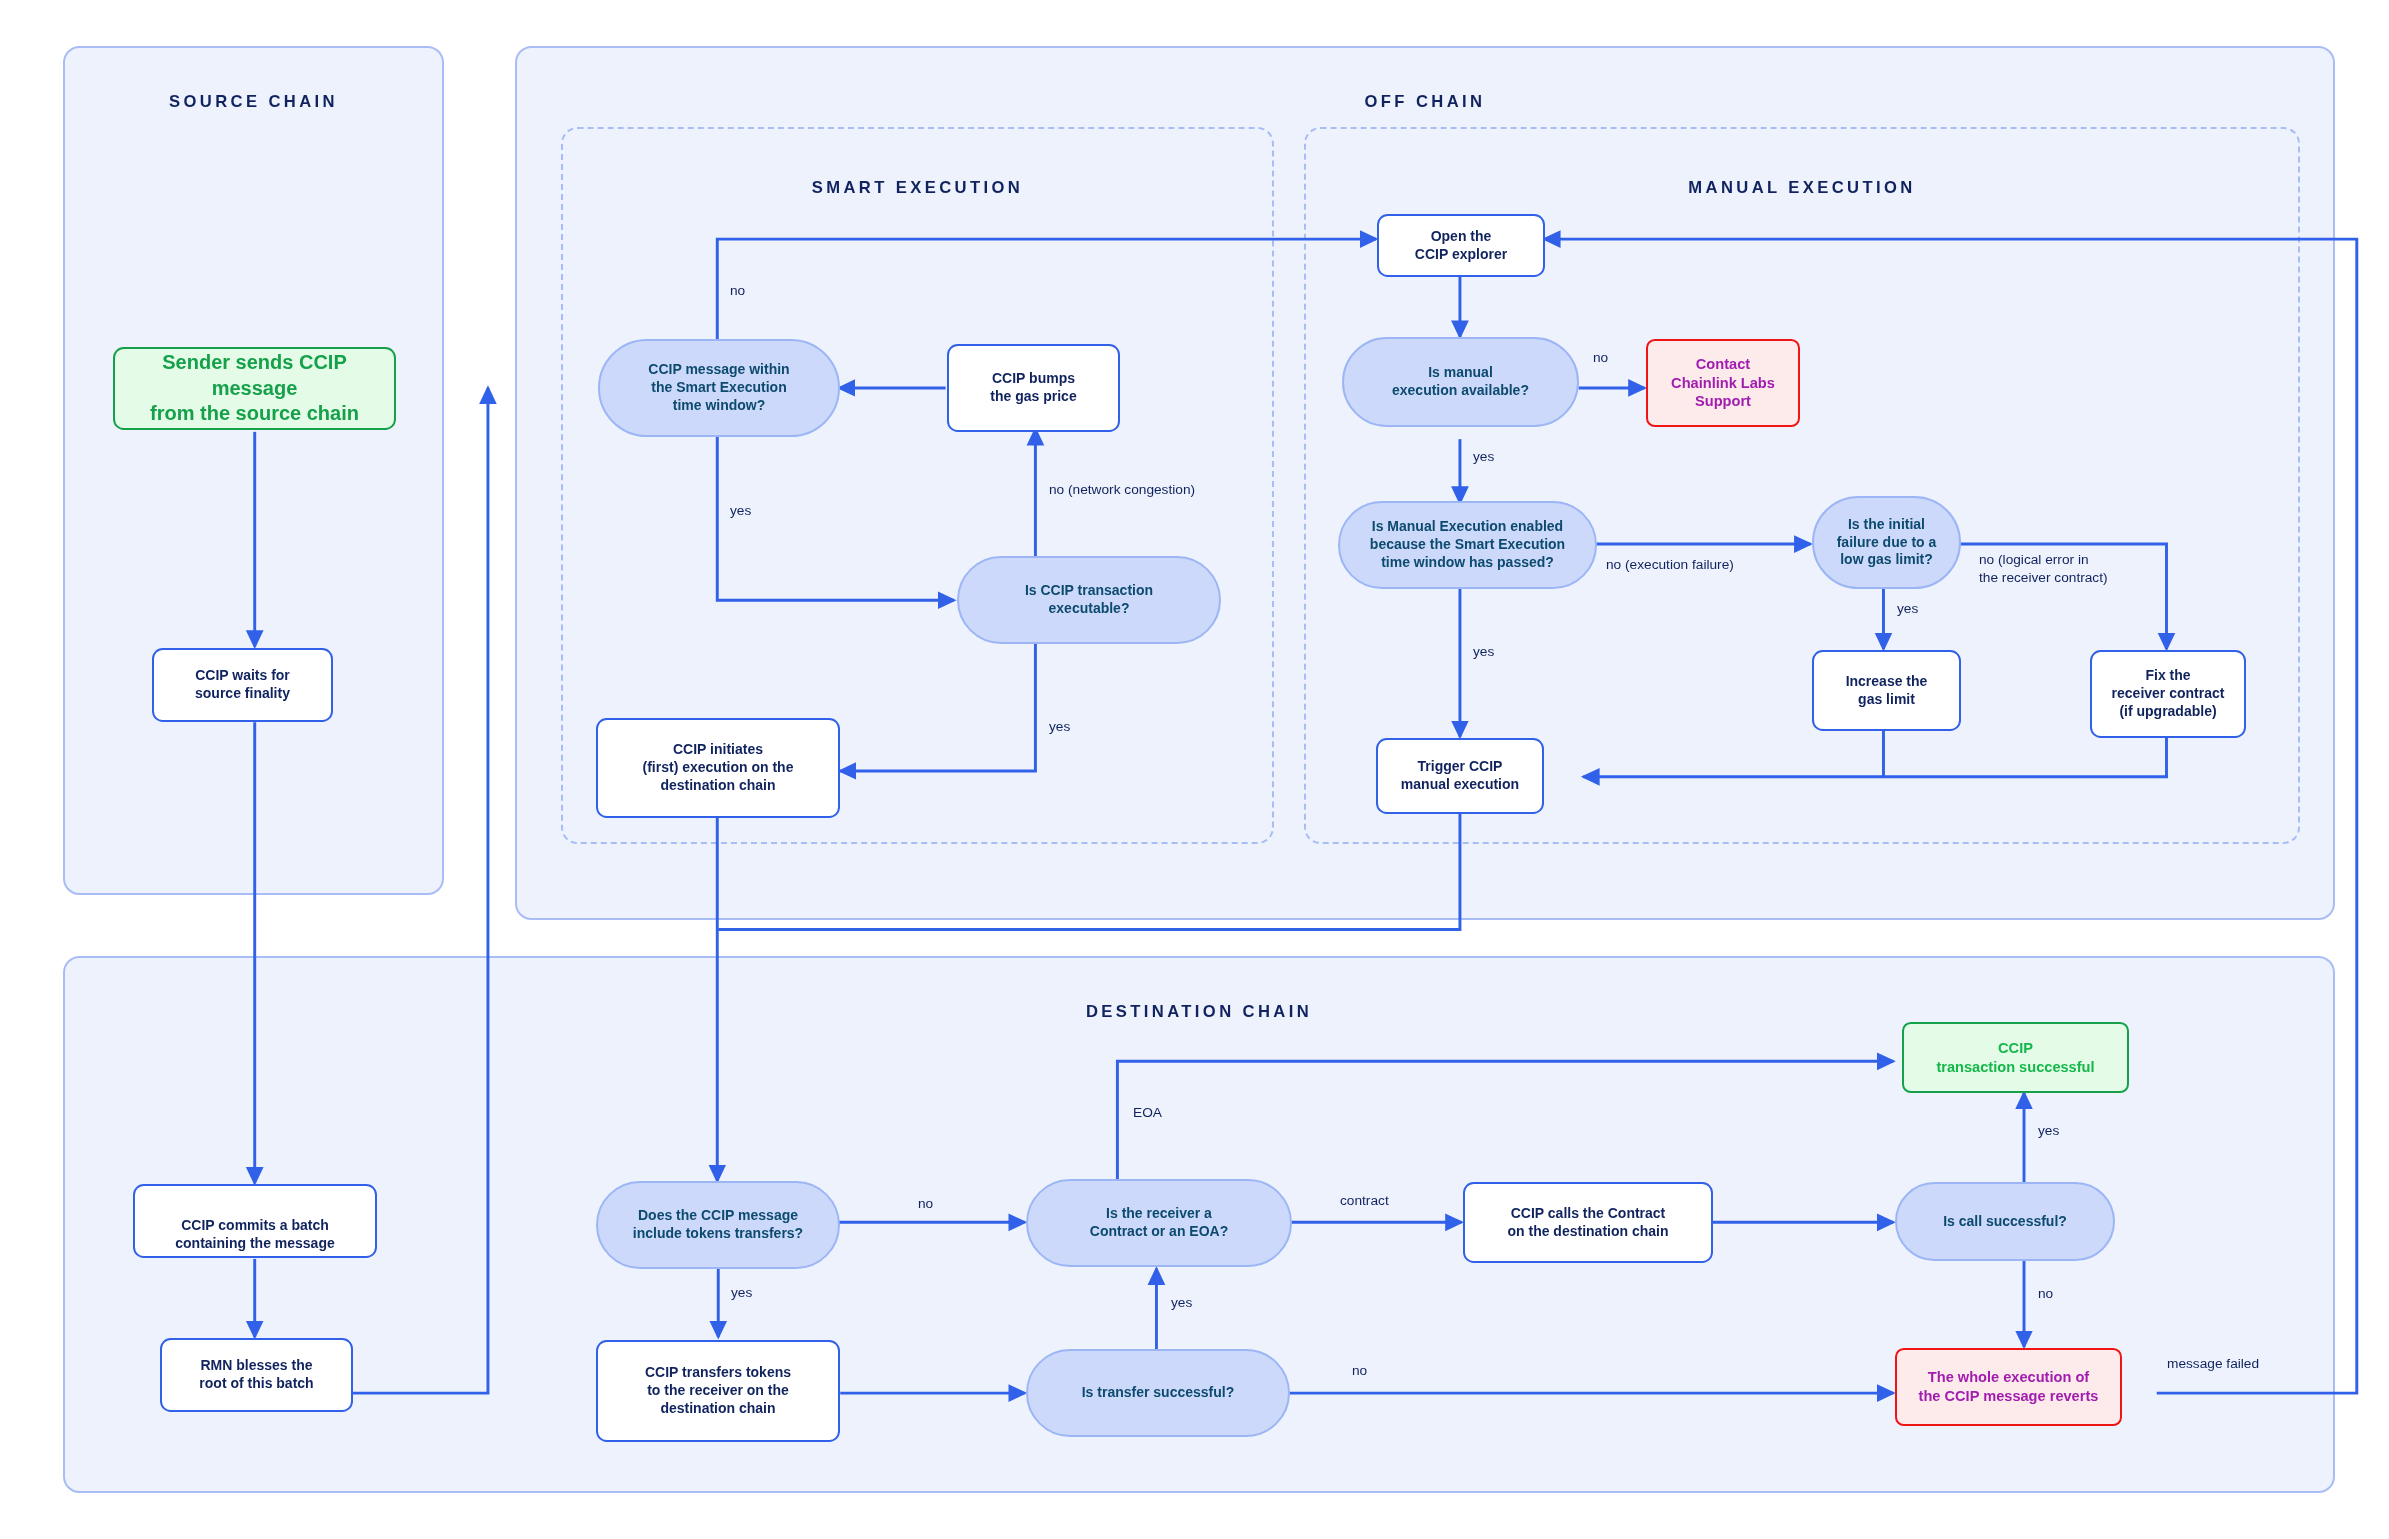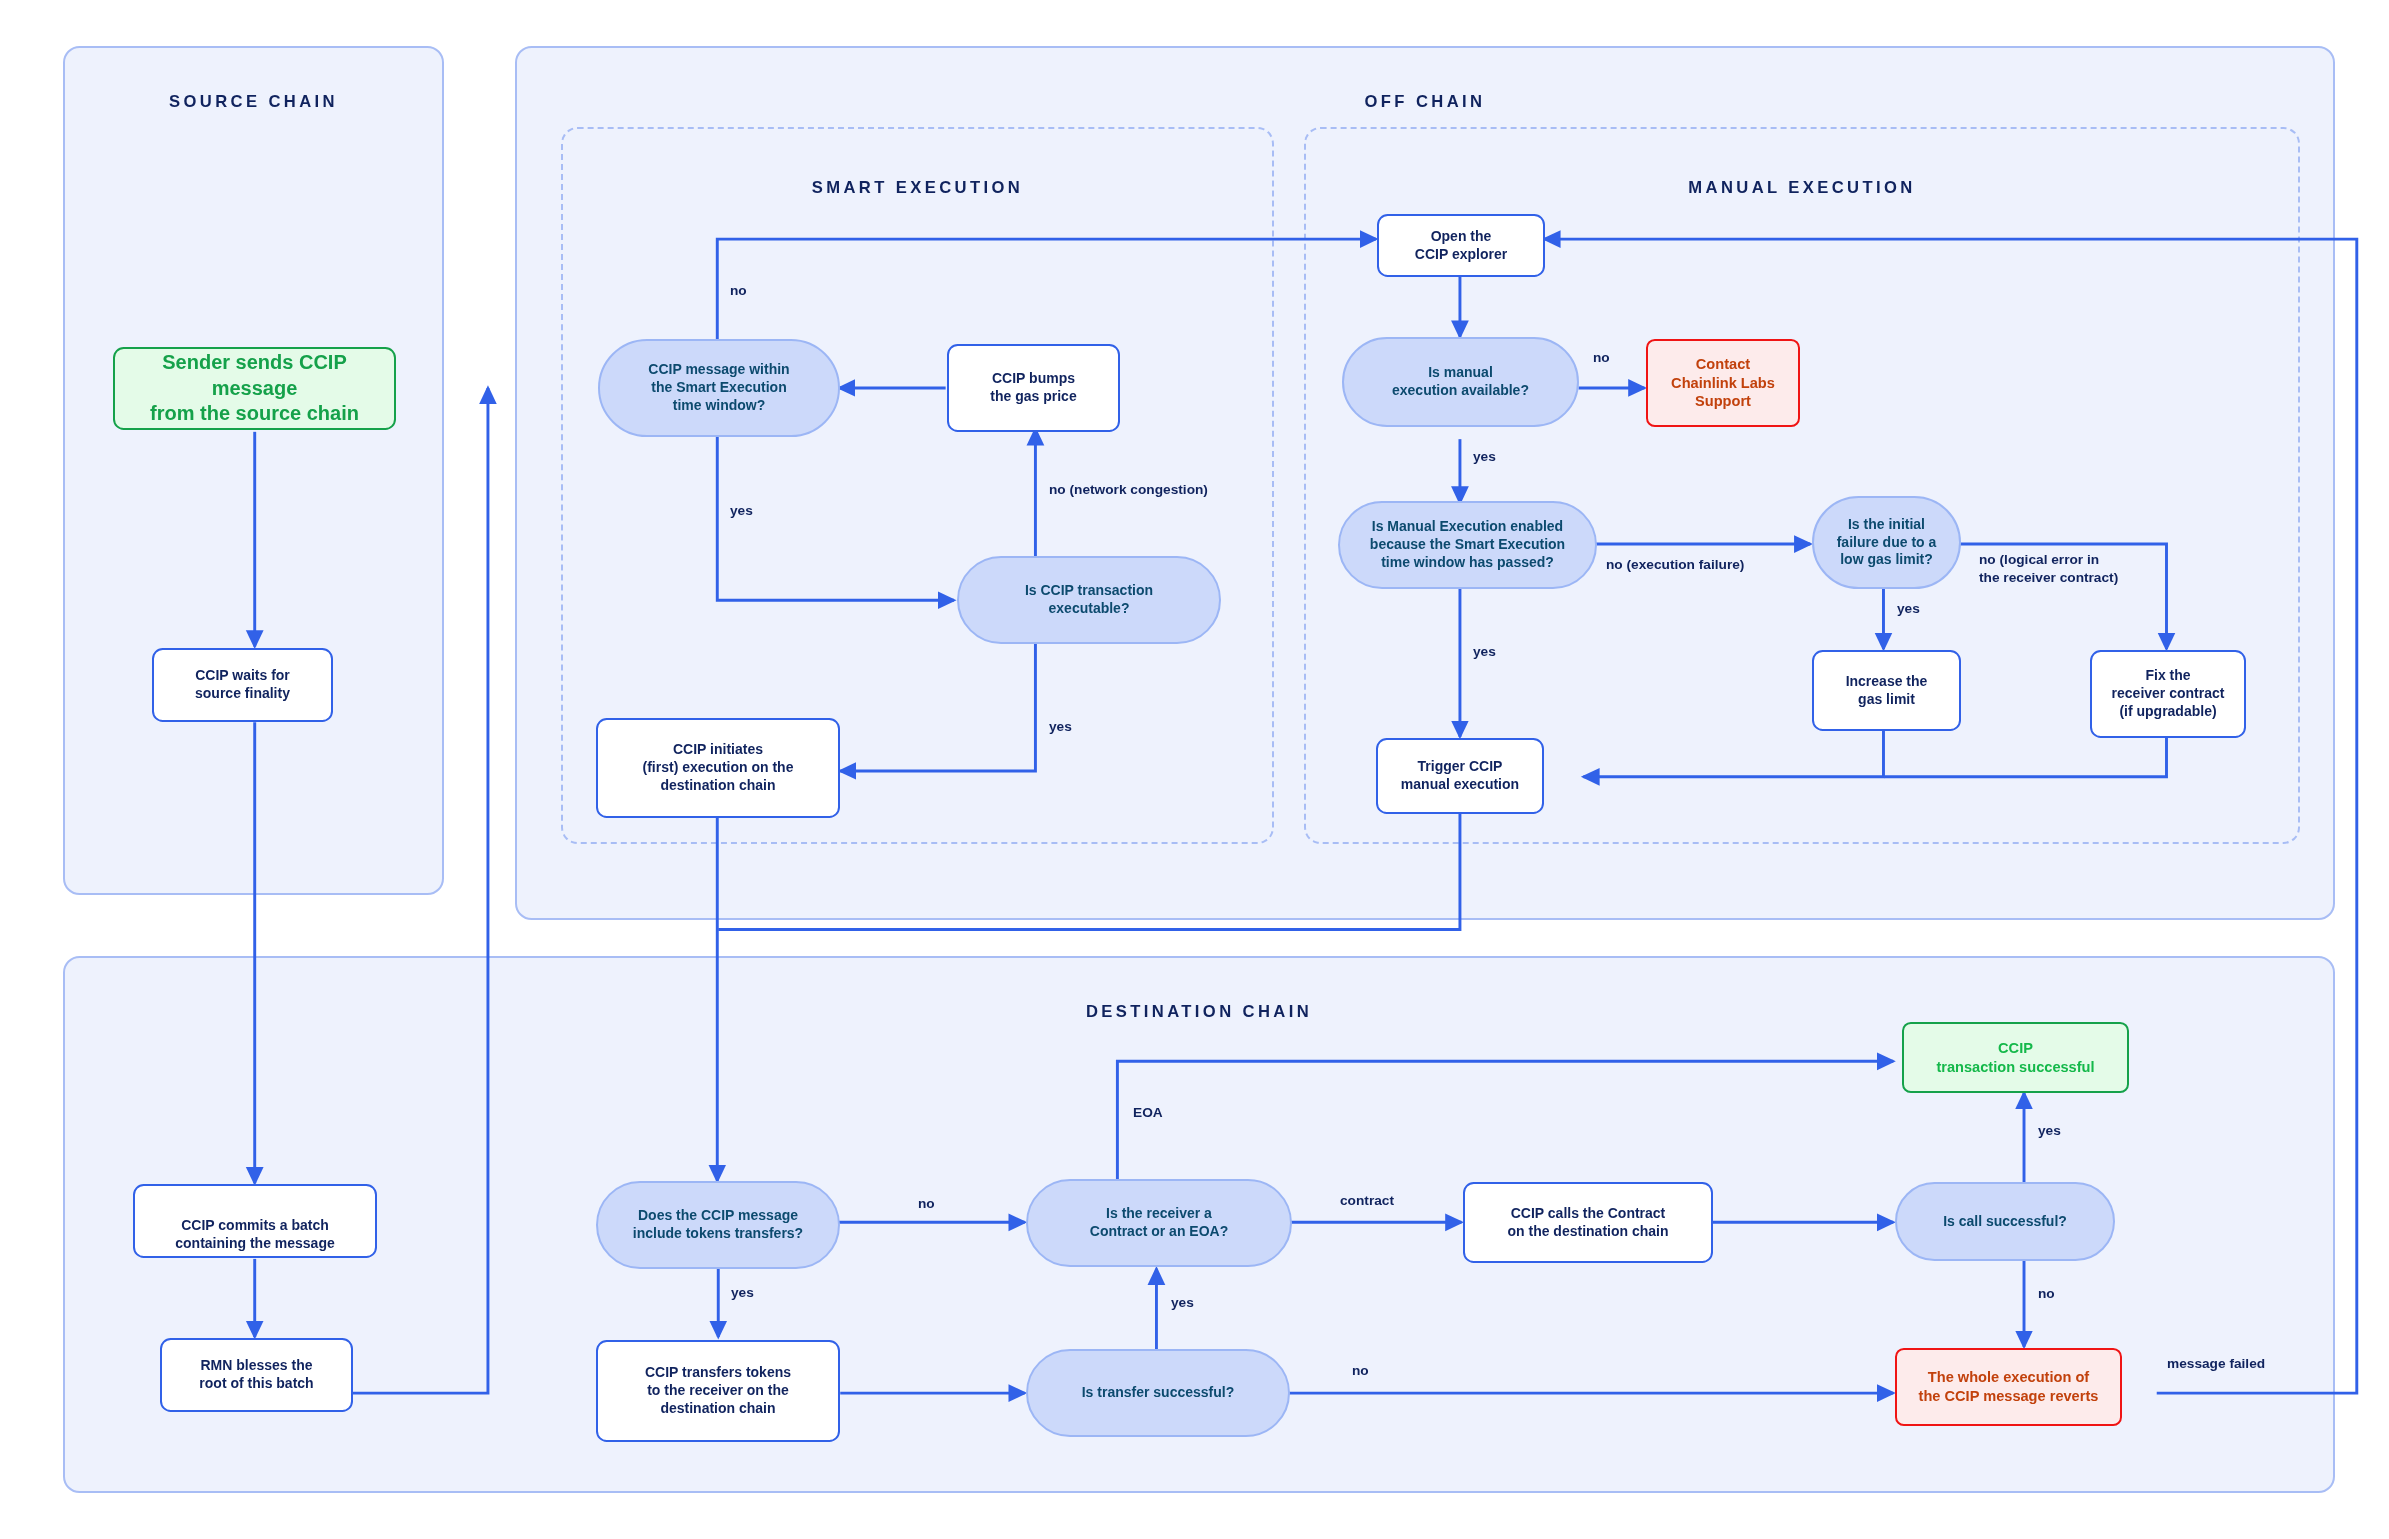--- a/index.html
+++ b/index.html
@@ -18,24 +18,24 @@
   .node{
     position:absolute;box-sizing:border-box;display:flex;align-items:center;
     justify-content:center;text-align:center;font-weight:700;line-height:1.28;
     padding:2.9px 6.8px;
   }
   .node span{display:block;width:100%;}
   .proc{background:#ffffff;border:2px solid #3161e8;border-radius:10.7px;color:#10235e;font-size:14px;}
   .dec{background:#ccd9fa;border:2px solid #9cb6f5;border-radius:59px;color:#0c4a6e;font-size:14px;}
   .start{background:#e4fbe8;border:2px solid #15a14a;border-radius:10.7px;color:#15a14a;font-size:20px;}
   .ok{background:#e4fbe8;border:2px solid #15a14a;border-radius:8.8px;color:#14b84a;font-size:14.6px;}
-  .err{background:#fdebeb;border:2px solid #f01414;border-radius:8.8px;color:#c2410c;font-size:14.6px;}
+  .err{background:#fdebeb;border:2px solid #f01414;border-radius:8.8px;color:#a21caf;font-size:14.6px;}
   
   .elabel{
-    position:absolute;color:#10235e;font-weight:700;font-size:13.7px;
+    position:absolute;color:#10235e;font-weight:400;font-size:13.7px;
     white-space:pre;line-height:1.3;
   }
 </style>
 </head>
 <body>
 
 <div id="stage">
 
   <div class="panel solid" style="left:63px;top:46px;width:381px;height:849px;">
     <div class="panel-title" style="top:44px;">SOURCE CHAIN</div>

